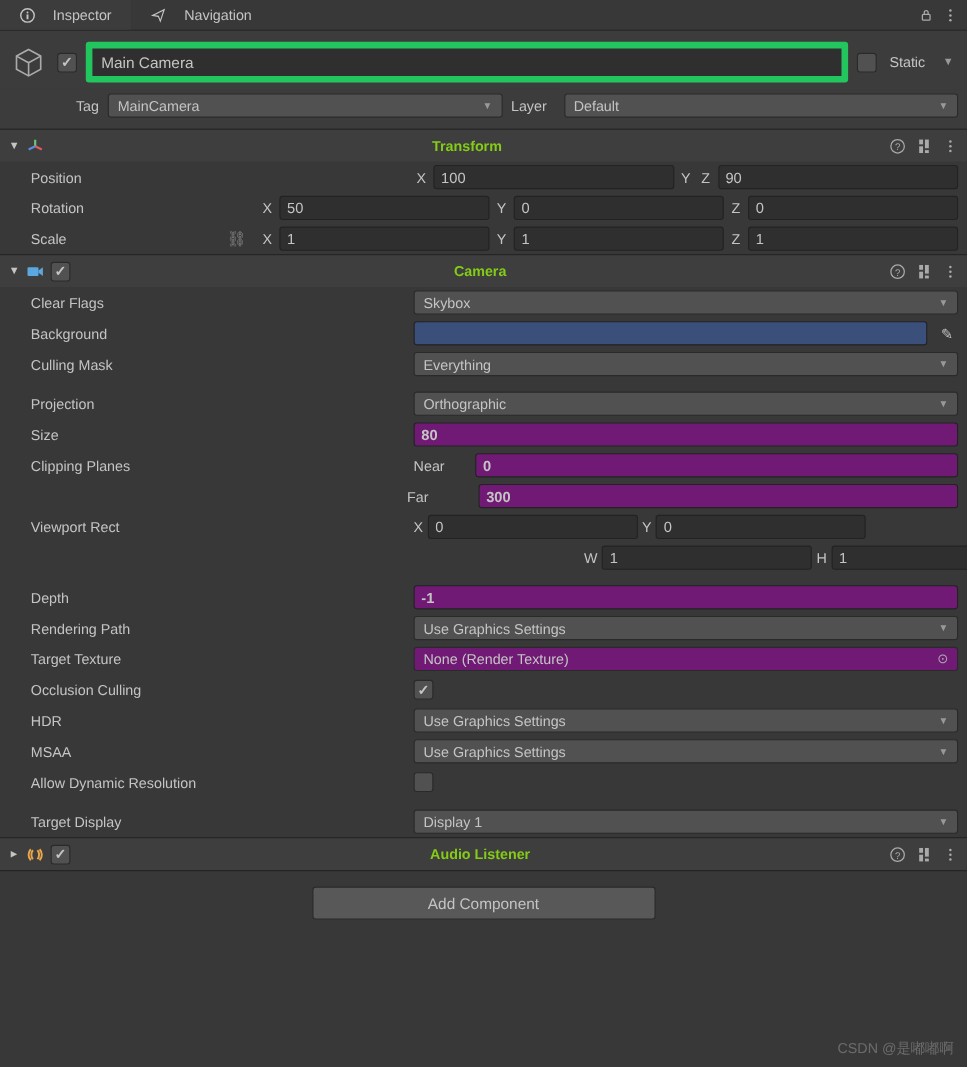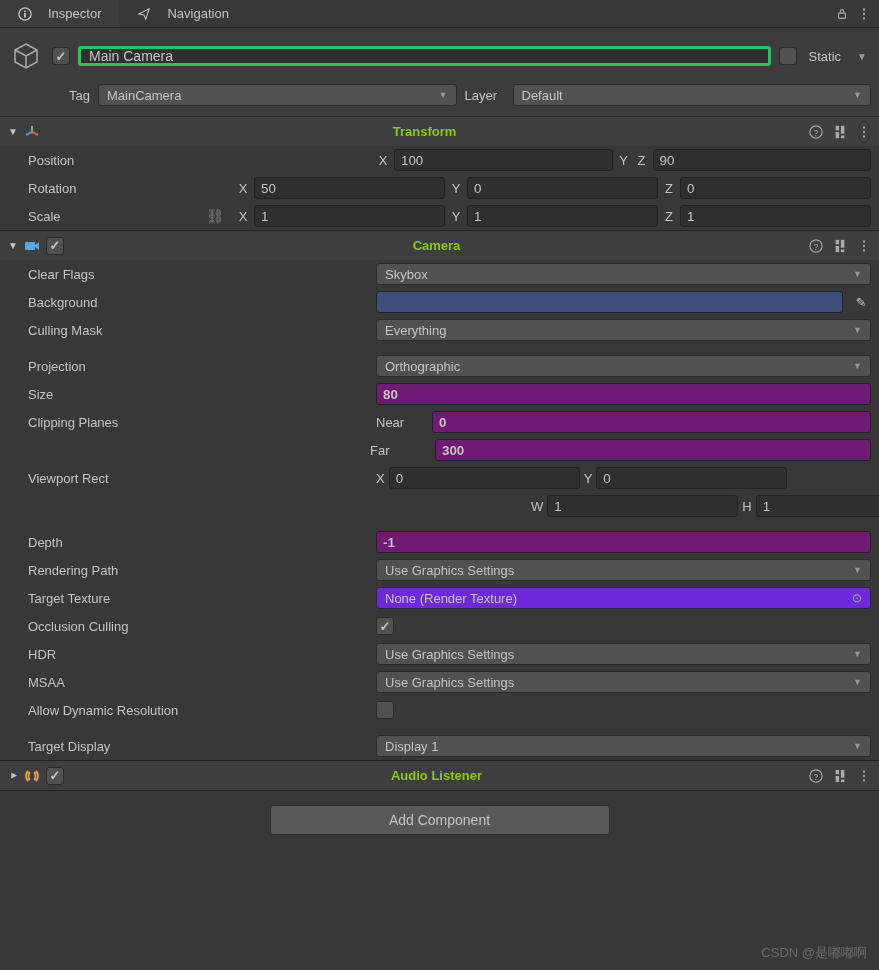--- a/index.html
+++ b/index.html
@@ -8,21 +8,21 @@
 .tab-bar { display: flex; align-items: center; height: 28px; background: #383838; border-bottom: 1px solid #232323; }
 .tab { display: flex; align-items: center; gap: 16px; padding: 0 18px; height: 100%; cursor: pointer; }
 .tab.active { background: #3c3c3c; }
 .tab-bar .spacer { flex: 1; }
 .tab-icons { display: flex; gap: 8px; padding-right: 8px; }
 
 .header { display: flex; align-items: center; gap: 8px; padding: 10px 8px 6px 8px; background: #3c3c3c; }
 .cube-icon { width: 36px; height: 36px; display: flex; align-items: center; justify-content: center; }
 .checkbox { width: 18px; height: 18px; background: #515151; border: 1px solid #2a2a2a; border-radius: 3px; display: flex; align-items: center; justify-content: center; cursor: pointer; flex-shrink: 0; }
 .checkbox.checked::after { content: "✓"; color: #c4c4c4; font-size: 13px; font-weight: bold; }
-.name-input { flex: 1; background: #2f2f2f; border: 3px solid #22c55e; border-radius: 3px; padding: 4px 8px; color: #c4c4c4; font-size: 14px; height: 20px; }
+.name-input { flex: 1; background: #2f2f2f; border: 6px solid #22c55e; border-radius: 3px; padding: 4px 8px; color: #c4c4c4; font-size: 14px; height: 37px; }
 .static-label { padding: 0 4px; }
 .dropdown-caret { color: #999; font-size: 10px; padding: 0 4px; }
 
 .tag-layer-row { display: flex; align-items: center; gap: 8px; padding: 4px 8px 10px 60px; background: #3c3c3c; }
 .tag-label { width: 30px; text-align: right; }
 .layer-label { width: 40px; }
 
 .dropdown { background: #515151; border: 1px solid #2a2a2a; border-radius: 3px; padding: 3px 8px; color: #c4c4c4; display: flex; align-items: center; justify-content: space-between; cursor: pointer; height: 22px; }
 .dropdown.flex { flex: 1; }
 .dropdown .caret { font-size: 9px; color: #999; }
@@ -42,25 +42,25 @@
 .link-icon { color: #888; font-size: 14px; margin-right: 4px; }
 
 .field-input { background: #701a75; border: 1px solid #222; border-radius: 3px; padding: 3px 6px; color: #c4c4c4; height: 22px; flex: 1; font-weight: bold; }
 
 .color-swatch { flex: 1; height: 22px; background: #3a4f7a; border: 1px solid #222; border-radius: 3px; }
 .eyedropper { width: 20px; text-align: center; color: #c4c4c4; cursor: pointer; }
 
 .near-far-row { display: flex; align-items: center; padding: 4px 8px 4px 370px; gap: 17px; height: 28px; justify-content: flex-end; }
 .nf-label { width: 48px; }
 
-.object-field { flex: 1; background: #6d28d9; border: 1px solid #2a2a2a; border-radius: 3px; padding: 3px 8px; color: #c4c4c4; display: flex; align-items: center; justify-content: space-between; height: 22px; }
+.object-field { flex: 1; background: #701a75; border: 1px solid #2a2a2a; border-radius: 3px; padding: 3px 8px; color: #c4c4c4; display: flex; align-items: center; justify-content: space-between; height: 22px; }
 .target-icon { font-size: 12px; color: #aaa; }
 
 .add-component-row { display: flex; justify-content: center; padding: 14px 0; background: #383838; border-top: 1px solid #232323; }
-.add-component-btn { width: 340px; background: #585858; border: 1px solid #2a2a2a; border-radius: 3px; padding: 6px; color: #c4c4c4; text-align: center; cursor: pointer; font-size: 14px; }
+.add-component-btn { width: 312px; background: #585858; border: 1px solid #2a2a2a; border-radius: 3px; padding: 6px; color: #c4c4c4; text-align: center; cursor: pointer; font-size: 14px; }
 
 .watermark { position: absolute; bottom: 8px; right: 12px; color: rgba(200,200,200,0.35); font-size: 13px; }
 
 .icon-svg { width: 16px; height: 16px; }
 .icon-small { width: 14px; height: 14px; }
 
 .section-gap { height: 8px; }
 </style>
 </head>
 <body>

